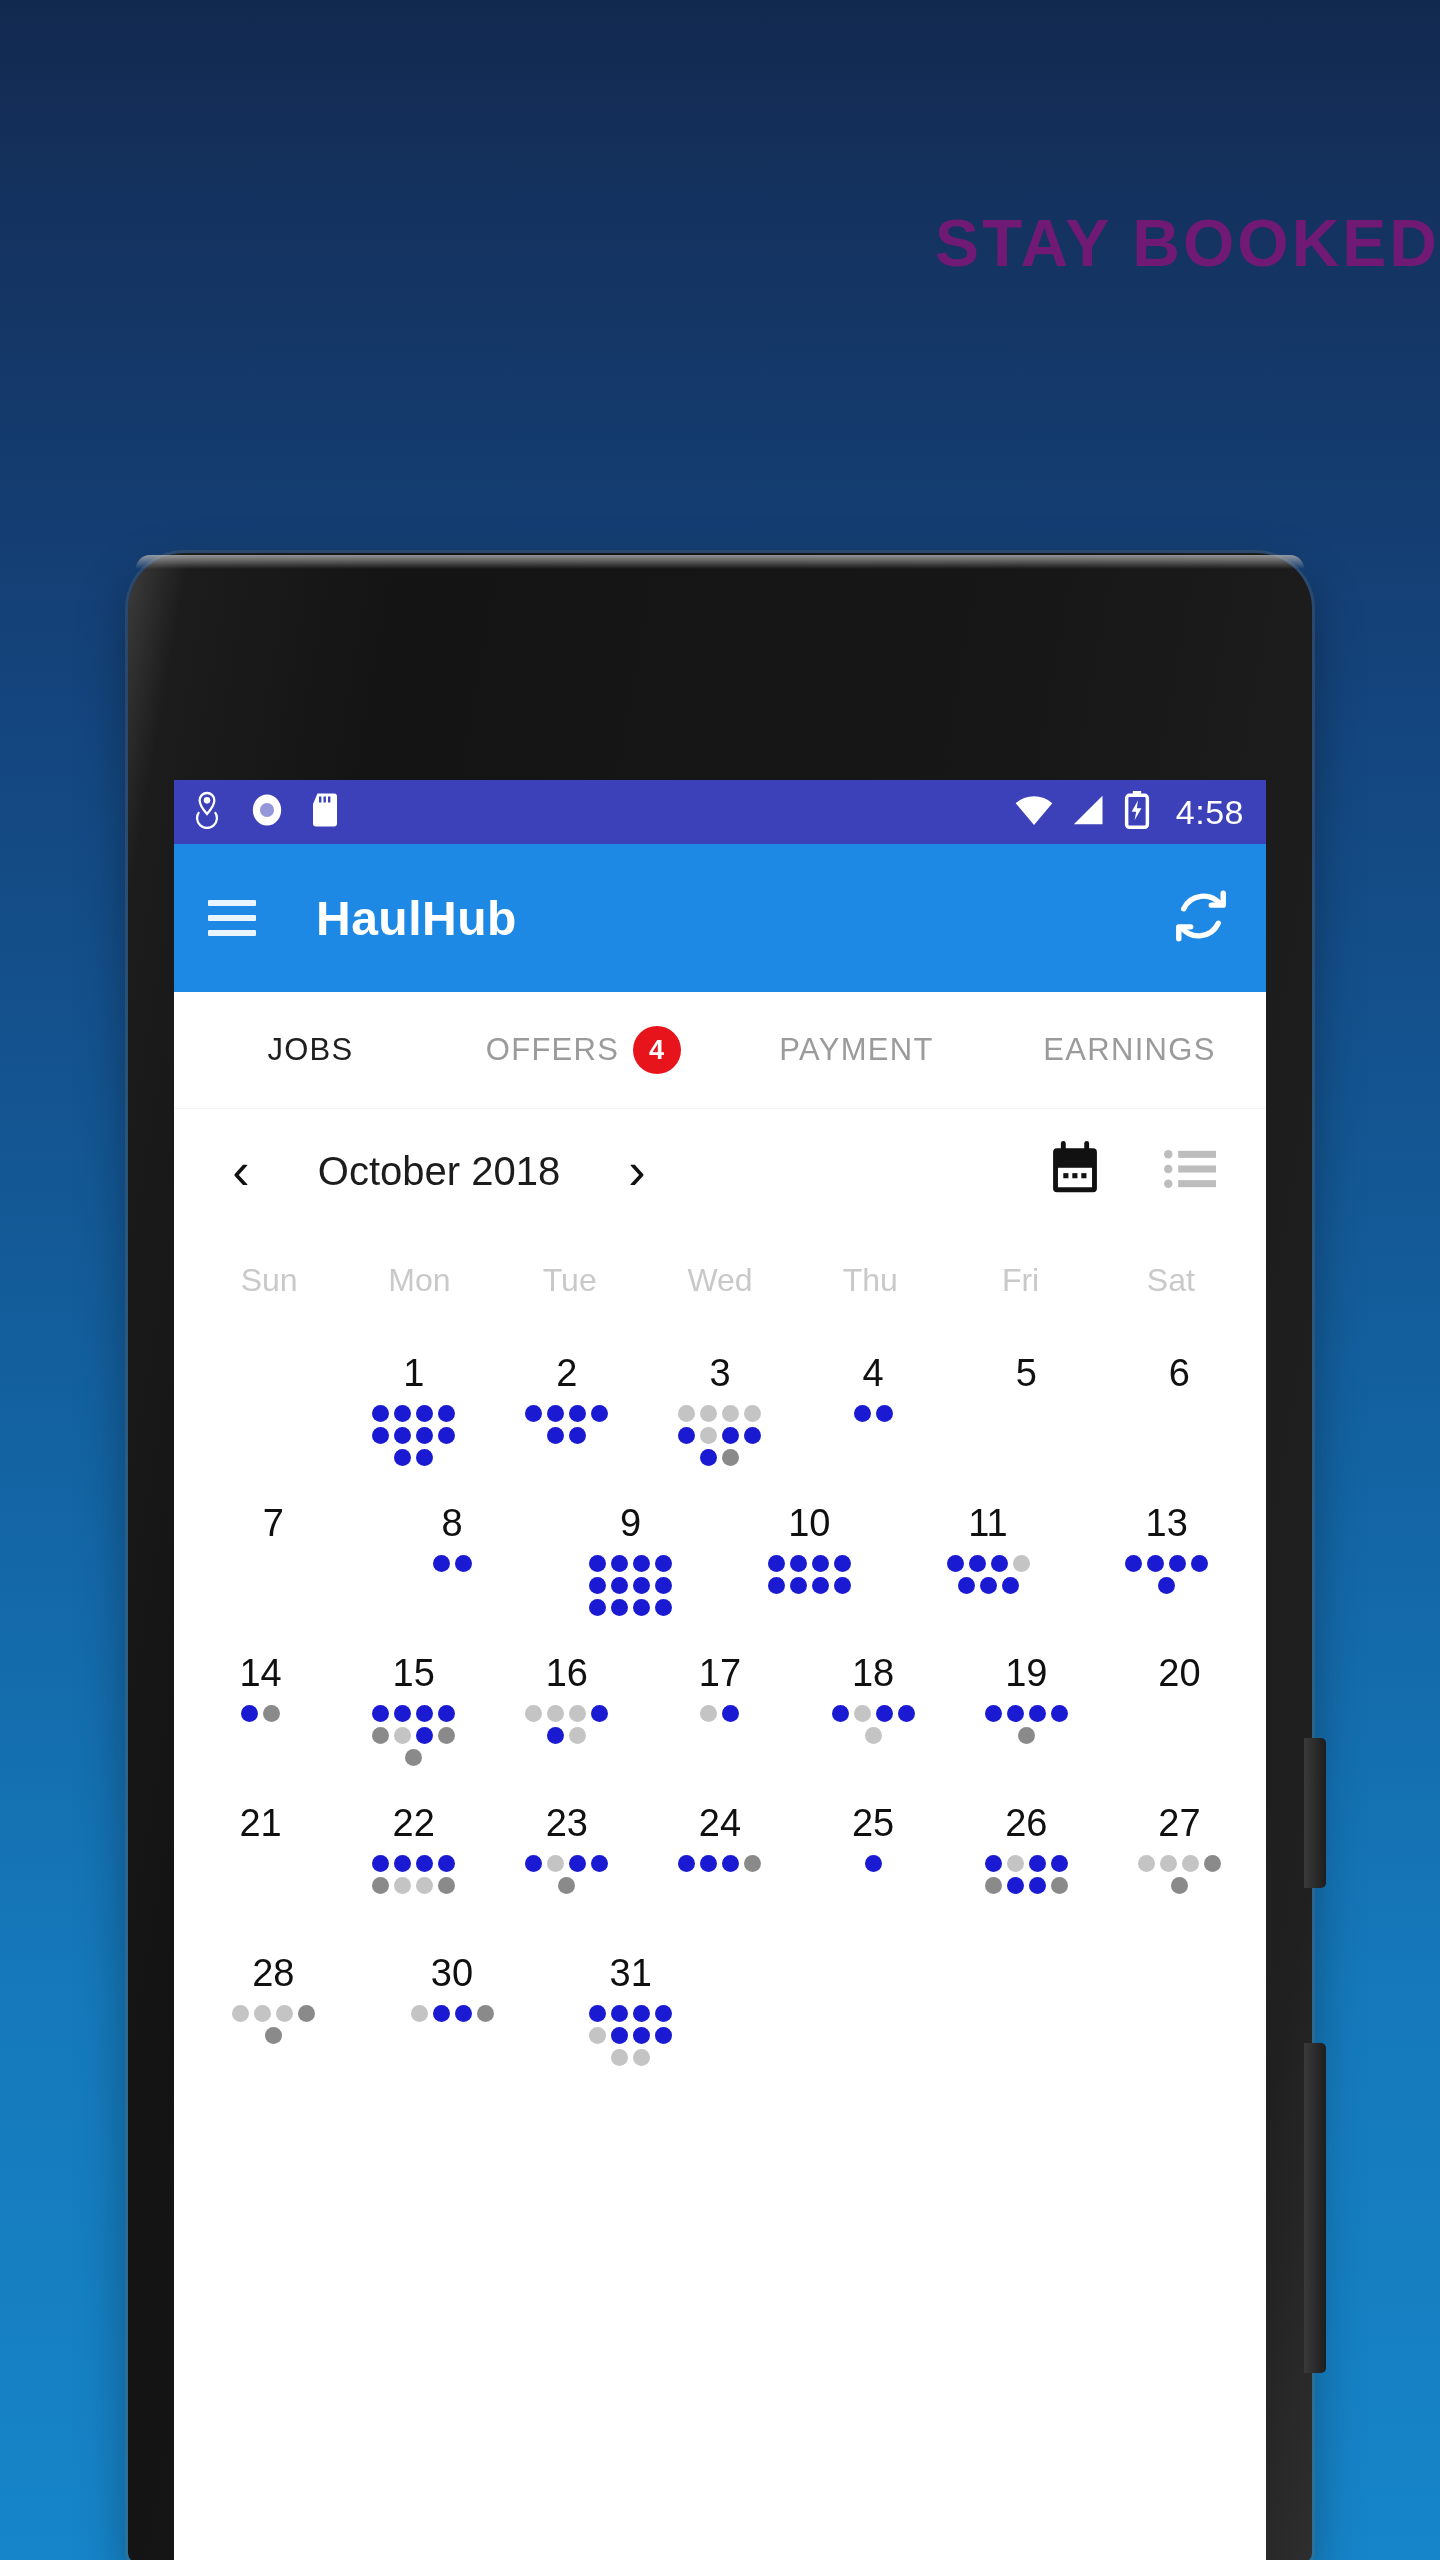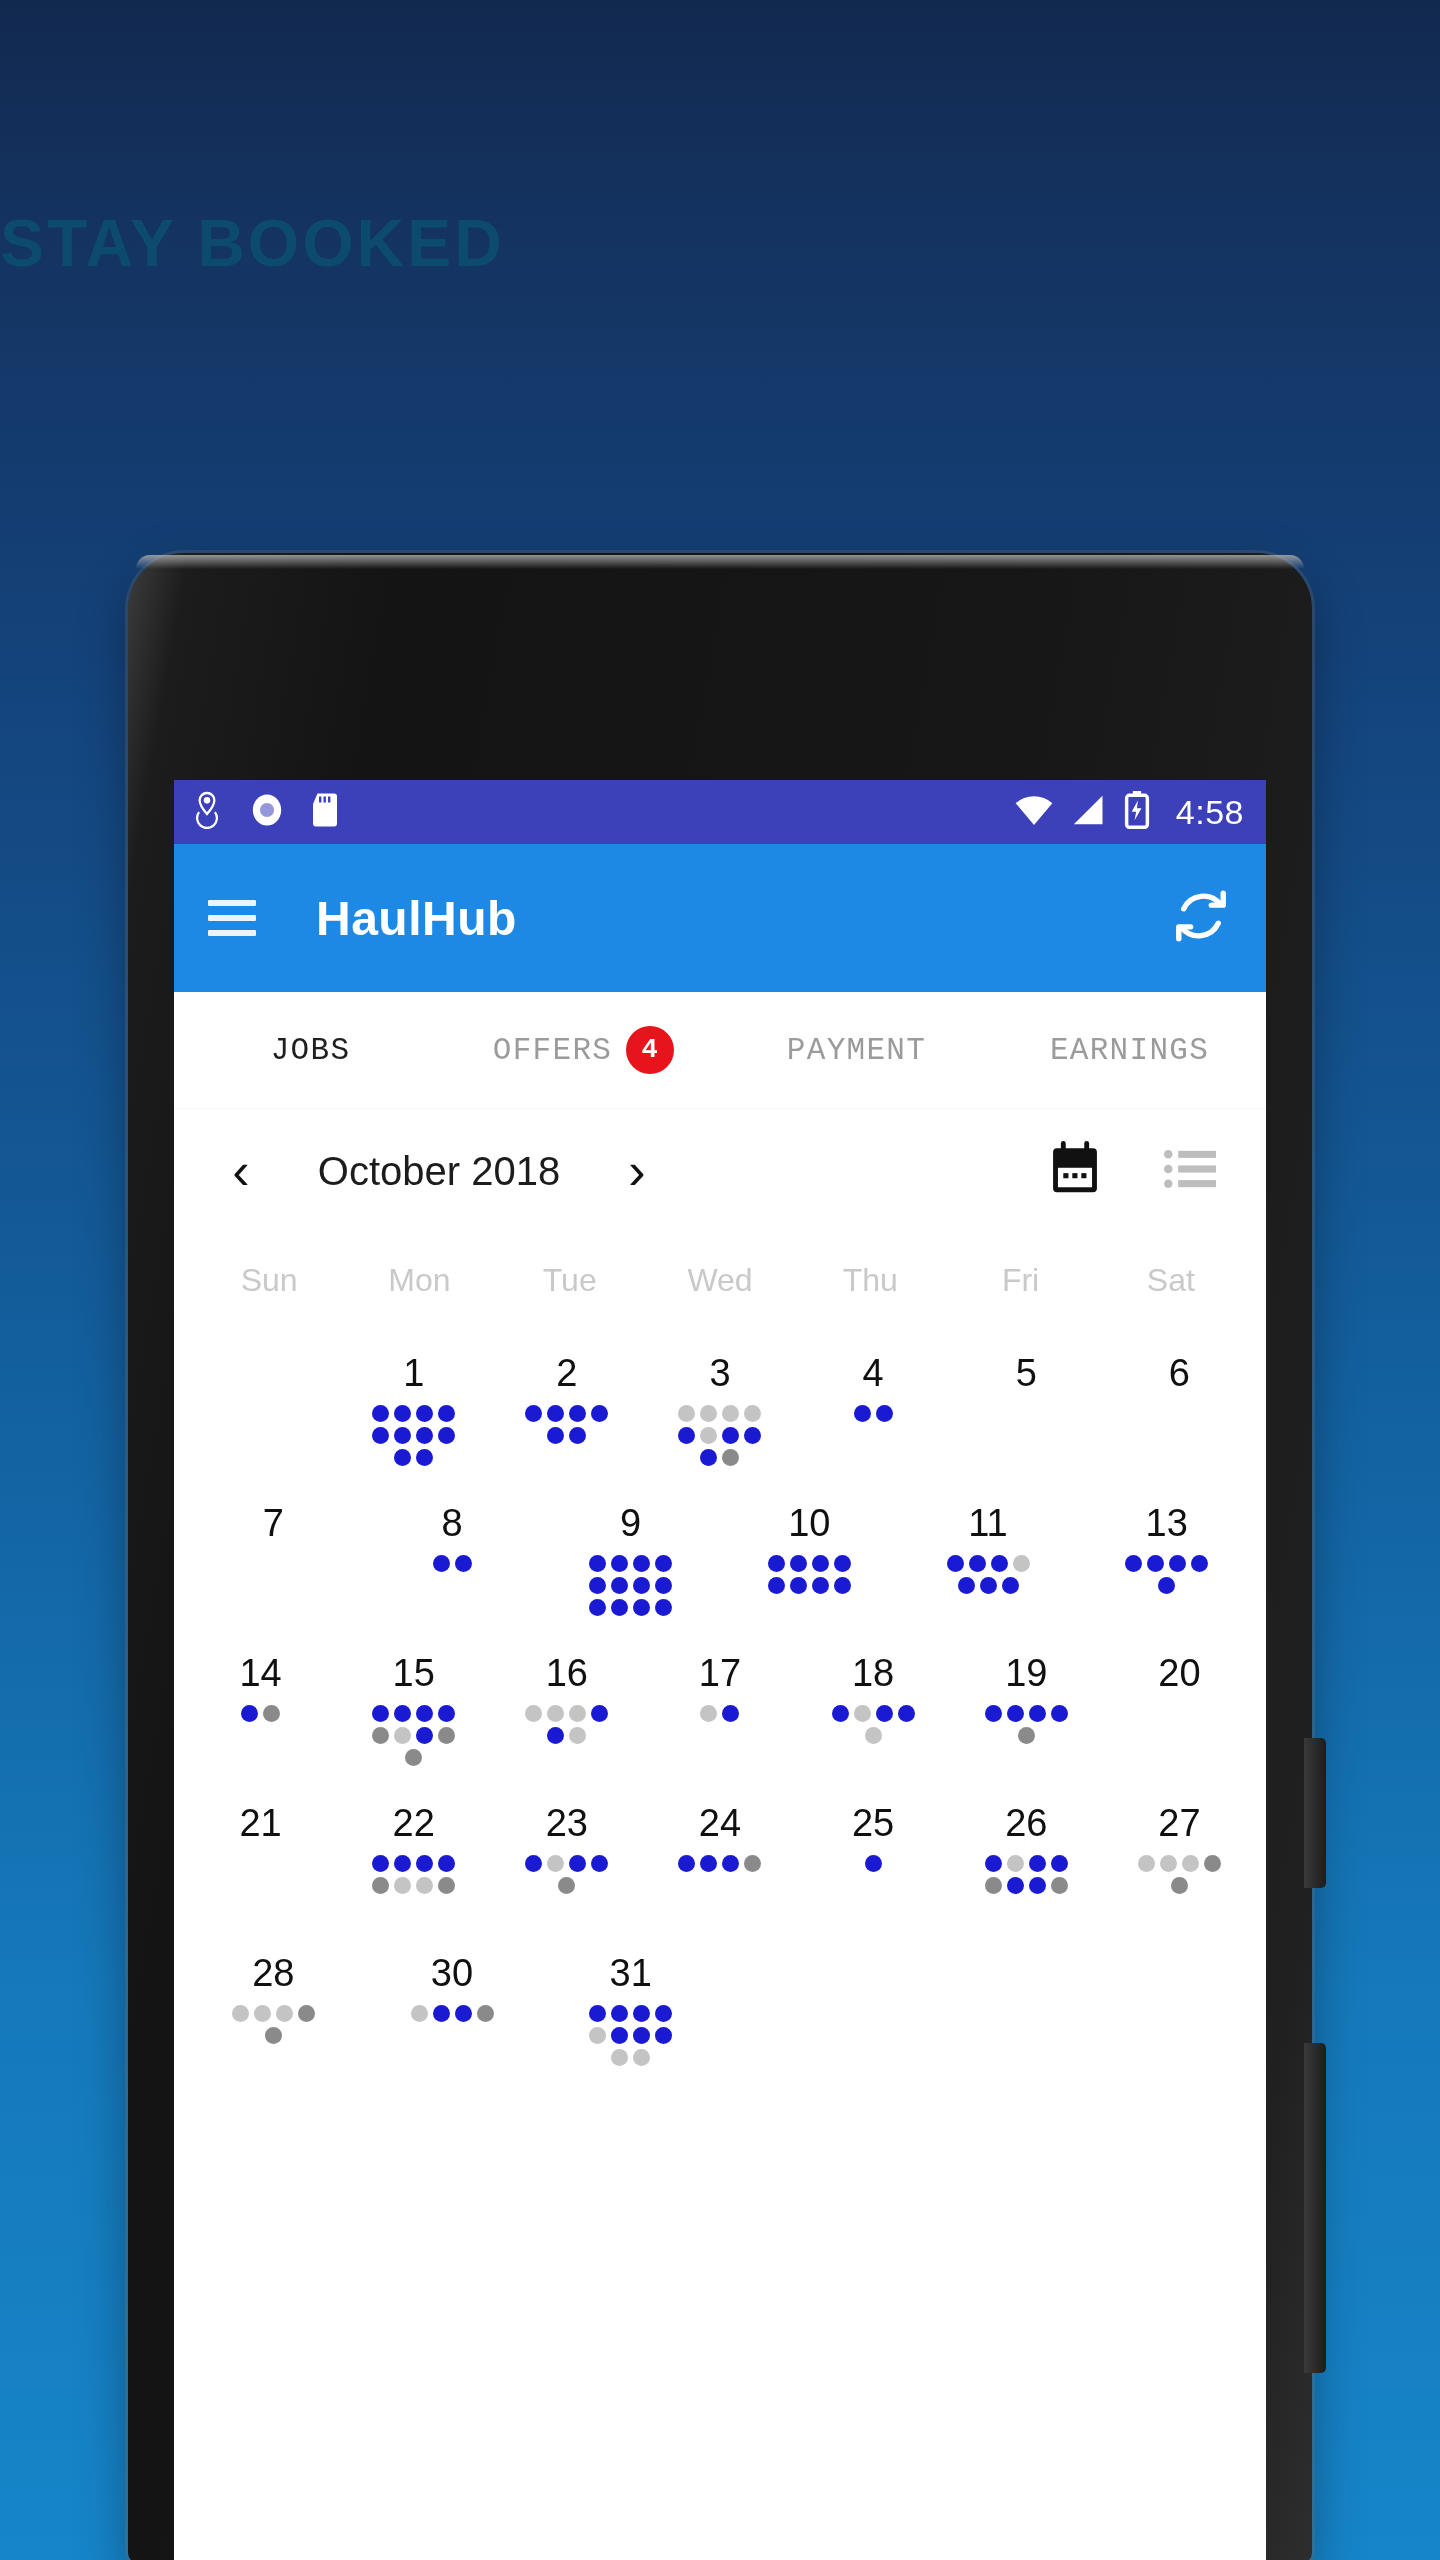--- a/index.html
+++ b/index.html
@@ -5,22 +5,22 @@
   html,body{margin:0;padding:0;}
   body{
     width:1440px;height:2560px;overflow:hidden;
     font-family:"Liberation Sans",sans-serif;
     background:linear-gradient(180deg,#12294f 0%,#14325f 8%,#14457e 28%,#1361a0 55%,#1579bb 78%,#1685c9 100%);
     position:relative;
   }
 
   
   .headline{
-    position:absolute;top:205px;left:0;width:1440px;text-align:left;
-    color:#0c4a6e;font-size:66px;font-weight:bold;letter-spacing:3px;
+    position:absolute;top:205px;left:0;width:1440px;text-align:right;
+    color:#701a75;font-size:66px;font-weight:bold;letter-spacing:3px;
     font-family:"Liberation Sans",sans-serif;
   }
 
   
   .phone{
     position:absolute;left:128px;top:553px;width:1184px;height:2010px;
   }
   .phone-body{
     position:absolute;left:0;top:0;width:1184px;height:2010px;
     background:linear-gradient(100deg,#3d3d3d 0%,#1c1c1c 4%,#141414 18%,#171717 60%,#202020 92%,#2e2e2e 100%);
@@ -78,21 +78,20 @@
   }
   .hamburger{width:48px;height:36px;display:flex;flex-direction:column;justify-content:space-between;cursor:pointer;}
   .hamburger span{display:block;height:6px;background:#eaf4fd;border-radius:1px;}
   .app-title{color:#fff;font-size:48px;font-weight:bold;margin-left:60px;letter-spacing:.5px;}
   .sync-wrap{margin-left:auto;}
 
   
   .tabs{
     height:116px;background:#fff;display:flex;align-items:center;
     box-shadow:0 1px 0 rgba(0,0,0,.04);
-    font-family:Liberation Mono, monospace;
   }
   .tab{
     flex:1;display:flex;align-items:center;justify-content:center;
     font-size:31px;letter-spacing:1.3px;color:#9b9b9b;position:relative;cursor:pointer;
   }
   .tab.active{color:#1f1f1f;}
   .badge{
     min-width:48px;height:48px;border-radius:24px;background:#e8141b;color:#fff;
     font-size:27px;font-weight:bold;display:flex;align-items:center;justify-content:center;
     margin-left:14px;box-sizing:border-box;padding:0 4px;

